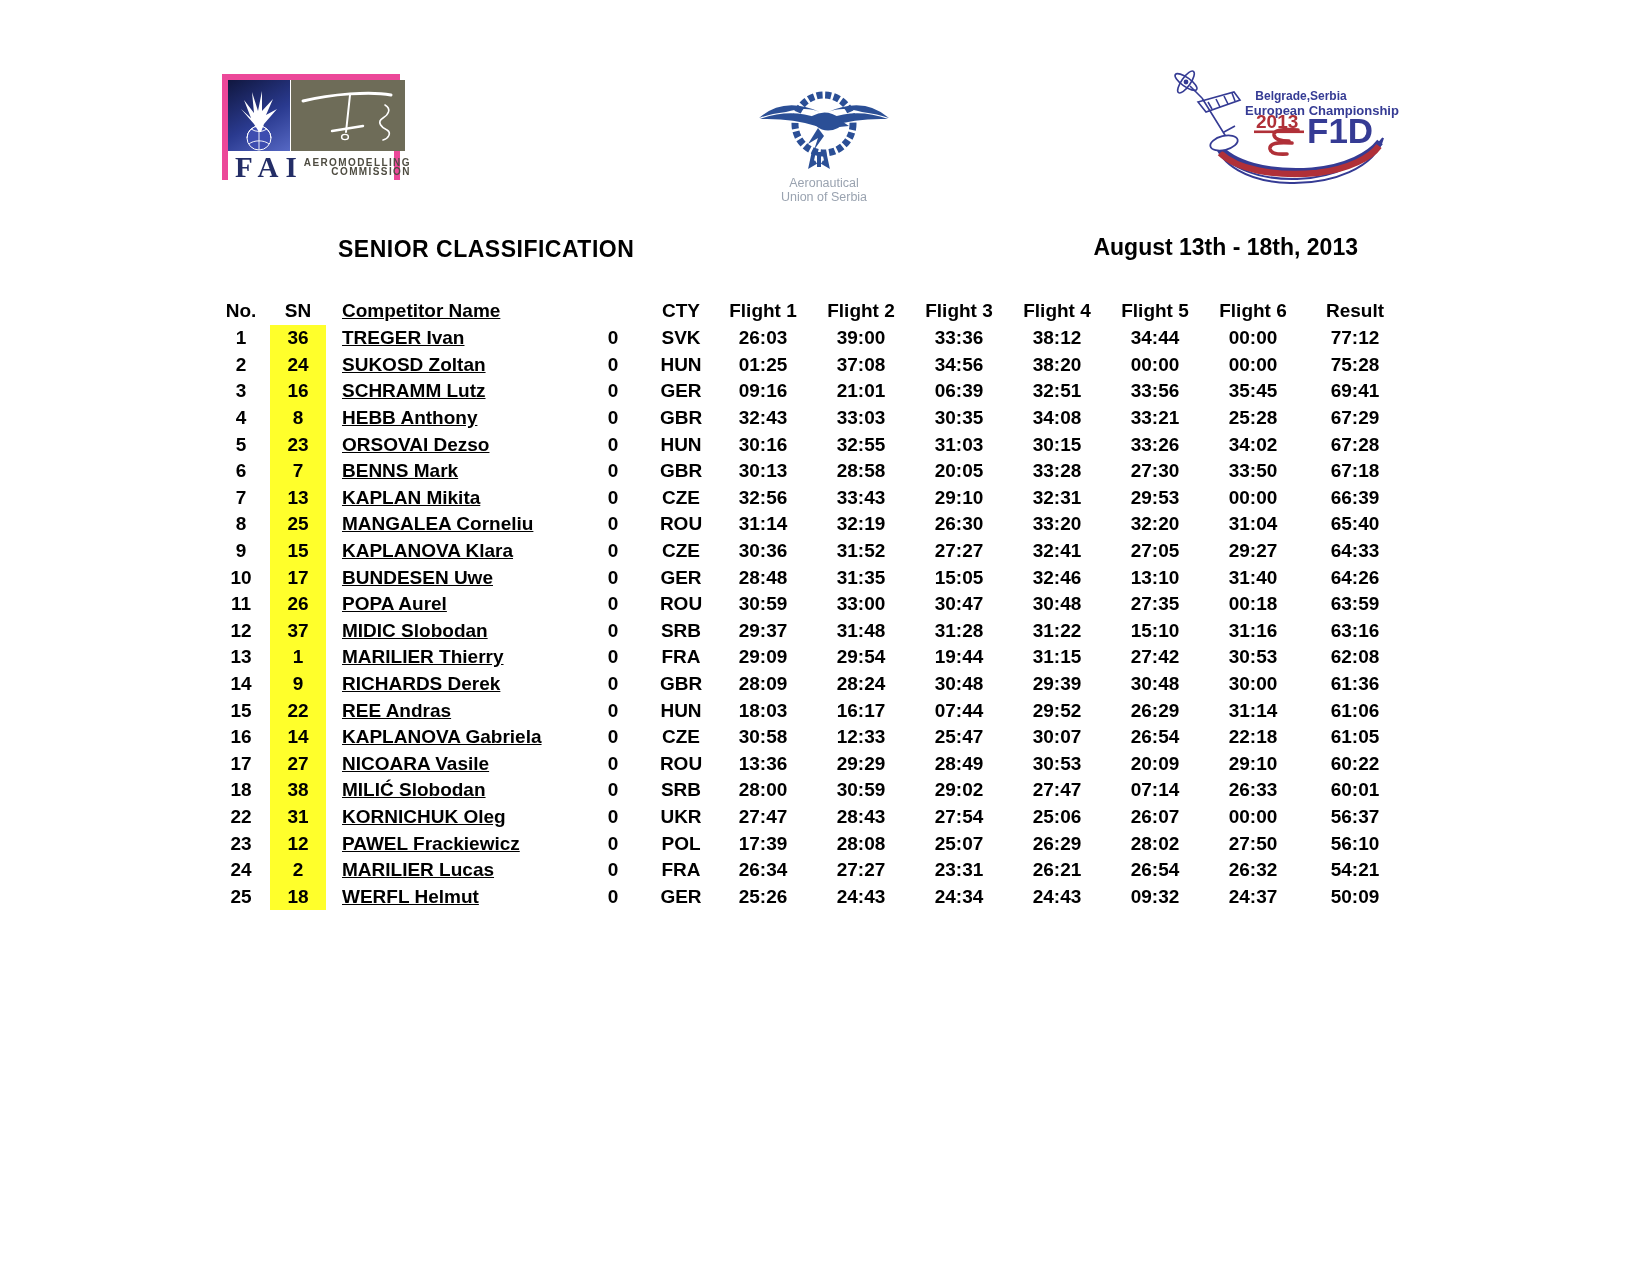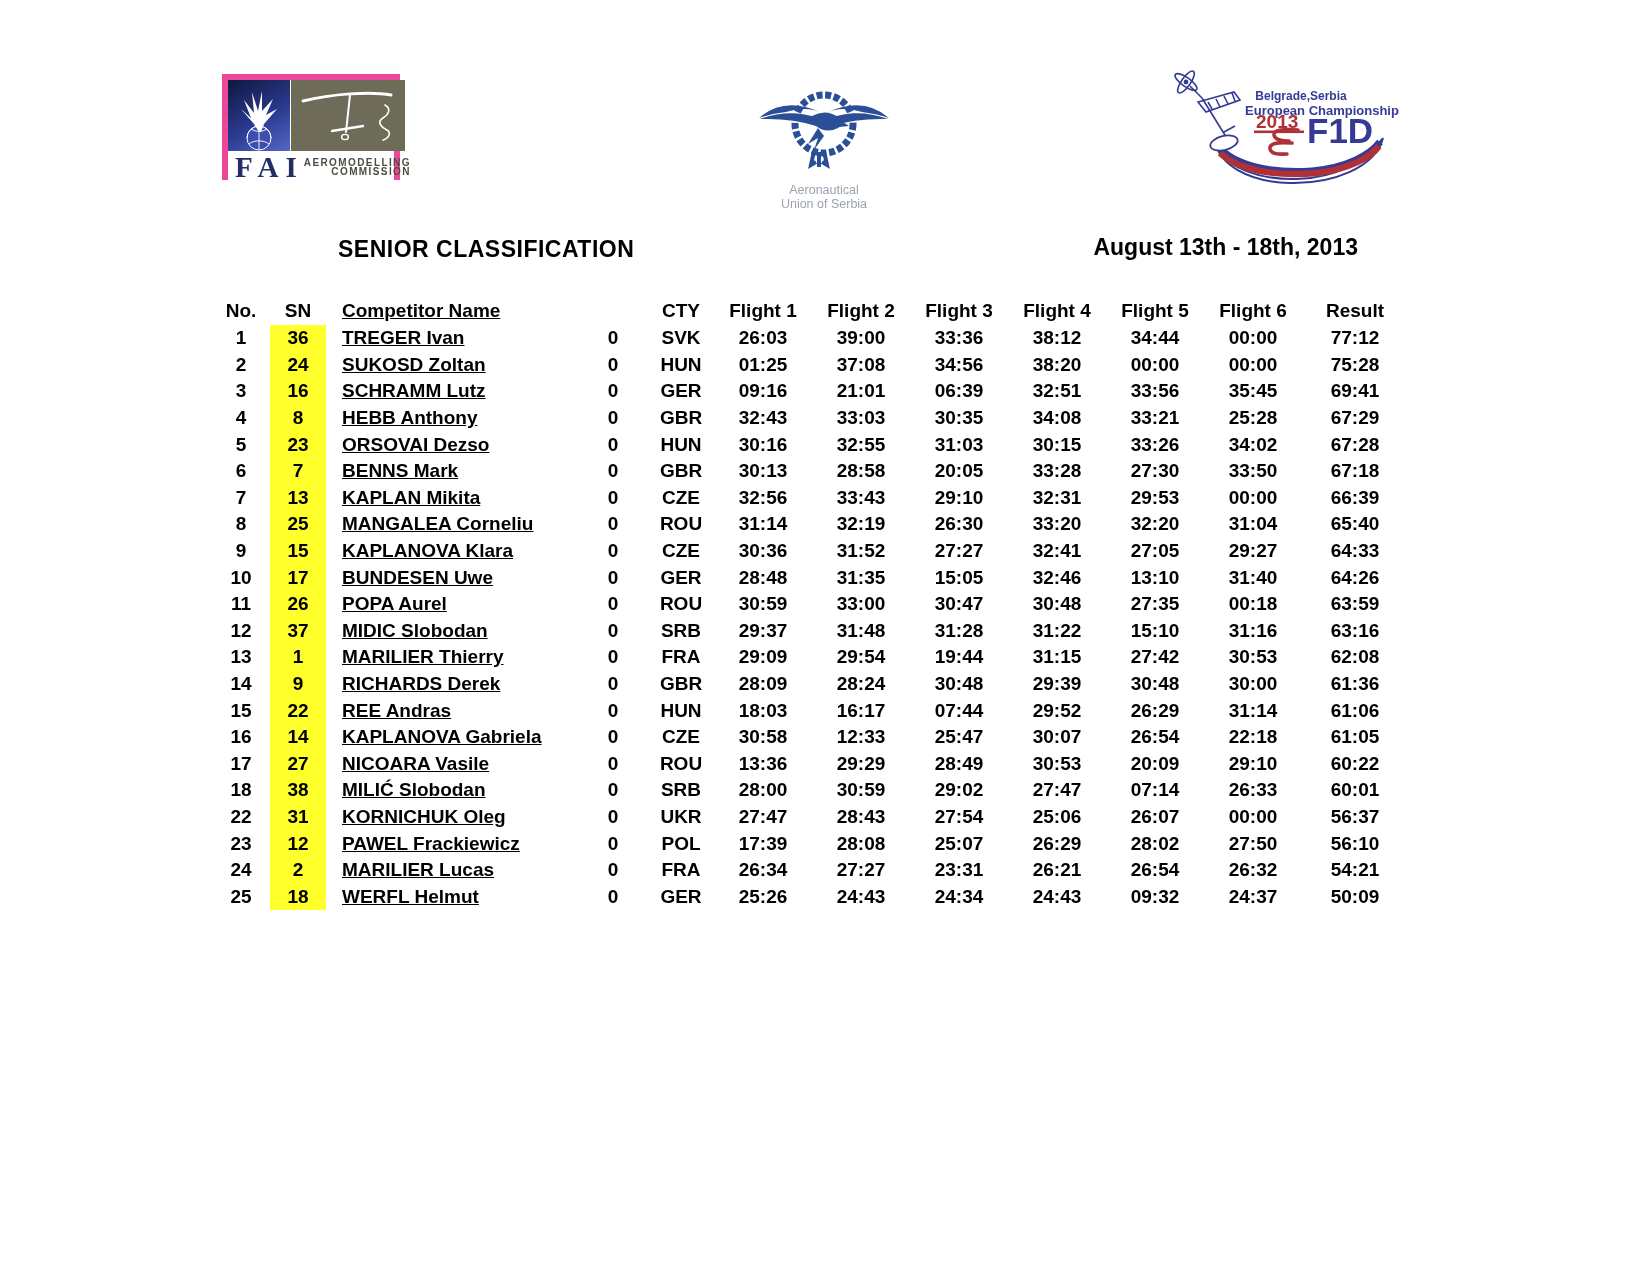--- a/index.html
+++ b/index.html
@@ -15,21 +15,21 @@
   .fai-blue{width:62px;height:71px;background:linear-gradient(150deg,#10173f 0%,#2a3a8f 55%,#5668c4 100%);}
   .fai-olive{width:114px;height:71px;background:var(--fai_olive,#6e6c58);margin-left:1px;}
   .fai-bottom{display:flex;align-items:center;height:32px;background:#fff;}
   .fai-acronym{font-family:"Liberation Serif",serif;font-size:29px;font-weight:600;
     color:var(--fai_navy,#232d66);letter-spacing:7px;margin-left:7px;line-height:30px;}
   .fai-caption{margin-left:auto;margin-right:5px;text-align:right;
     font-size:10px;line-height:9.5px;letter-spacing:1.4px;color:#4e4c41;font-weight:700;}
 
   
   .logo-aus{position:absolute;left:754px;top:82px;width:140px;text-align:center;}
-  .aus-caption{margin-top:9px;font-size:12.5px;line-height:14px;color:var(--aus_gray,#9aa3b0);}
+  .aus-caption{margin-top:2px;font-size:12.5px;line-height:14px;color:var(--aus_gray,#9aa3b0);}
 
   
   .logo-f1d{position:absolute;left:1162px;top:62px;width:238px;height:124px;}
   .f1d-navy{fill:var(--navy,#353b94);}
   .f1d-red{fill:var(--red,#b03038);}
 
   
   .doc-title{position:absolute;left:338px;top:236px;font-size:23px;font-weight:bold;letter-spacing:0.5px;}
   .doc-date{position:absolute;left:1040px;top:234px;width:318px;text-align:right;font-size:23px;font-weight:bold;}
 

